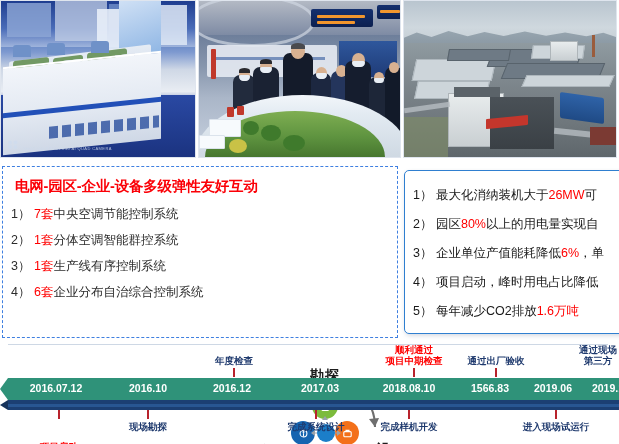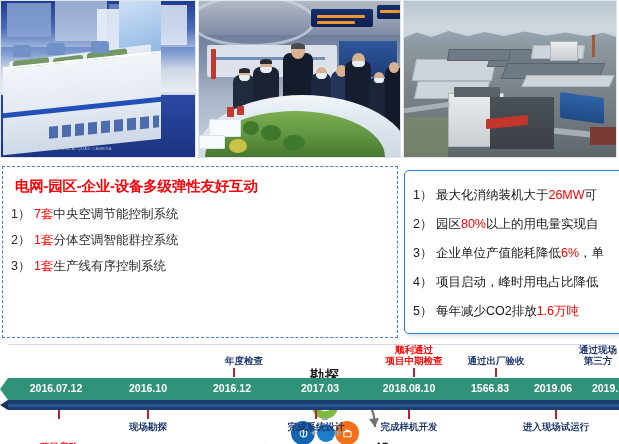--- a/index.html
+++ b/index.html
@@ -264,20 +264,24 @@
         <span class="hl">7套</span><span>中央空调节能控制系统</span>
       </div>
       <div class="lp-item">
         <span class="num">2）</span>
         <span class="hl">1套</span><span>分体空调智能群控系统</span>
       </div>
       <div class="lp-item">
         <span class="num">3）</span>
         <span class="hl">1套</span><span>生产线有序控制系统</span>
       </div>
+      <div class="lp-item">
+        <span class="num">4）</span>
+        <span class="hl">6套</span><span>企业分布自治综合控制系统</span>
+      </div>
     </div>
 
     <div class="cycle">
       <svg width="140" height="140" viewBox="0 0 140 140" style="position:absolute;left:0;top:0;">
         <path d="M40,30 A48,48 0 0 1 86,18" fill="none" stroke="#6f6f6f" stroke-width="2.1"></path>
         <polygon points="86,18 78,13 80,23" fill="#6f6f6f"></polygon>
         <path d="M106,30 A48,48 0 0 1 120,64" fill="none" stroke="#6f6f6f" stroke-width="2.1"></path>
         <polygon points="120,64 114,56 124,55" fill="#6f6f6f"></polygon>
         <path d="M116,96 A48,48 0 0 1 92,120" fill="none" stroke="#6f6f6f" stroke-width="2.1"></path>
         <polygon points="92,120 101,119 95,111" fill="#6f6f6f"></polygon>
@@ -359,21 +363,21 @@
     <div class="tl-date" style="left:56px;">2016.07.12</div>
     <div class="tl-date" style="left:148px;">2016.10</div>
     <div class="tl-date" style="left:232px;">2016.12</div>
     <div class="tl-date" style="left:320px;">2017.03</div>
     <div class="tl-date" style="left:409px;">2018.08.10</div>
     <div class="tl-date" style="left:490px;">1566.83</div>
     <div class="tl-date" style="left:553px;">2019.06</div>
     <div class="tl-date" style="left:608px;">2019.1</div>
 
     <div class="tl-tick-up" style="left:234px;"></div>
-    <div class="tl-lab-up" style="left:234px;top:11px;margin-left:10px;">
+    <div class="tl-lab-up" style="left:234px;top:11px;">
       <div class="navy">年度检查</div>
     </div>
 
     <div class="tl-tick-up" style="left:414px;"></div>
     <div class="tl-lab-up" style="left:414px;top:0px;">
       <div class="red">顺利通过</div>
       <div class="red">项目中期检查</div>
     </div>
 
     <div class="tl-tick-up" style="left:496px;"></div>

